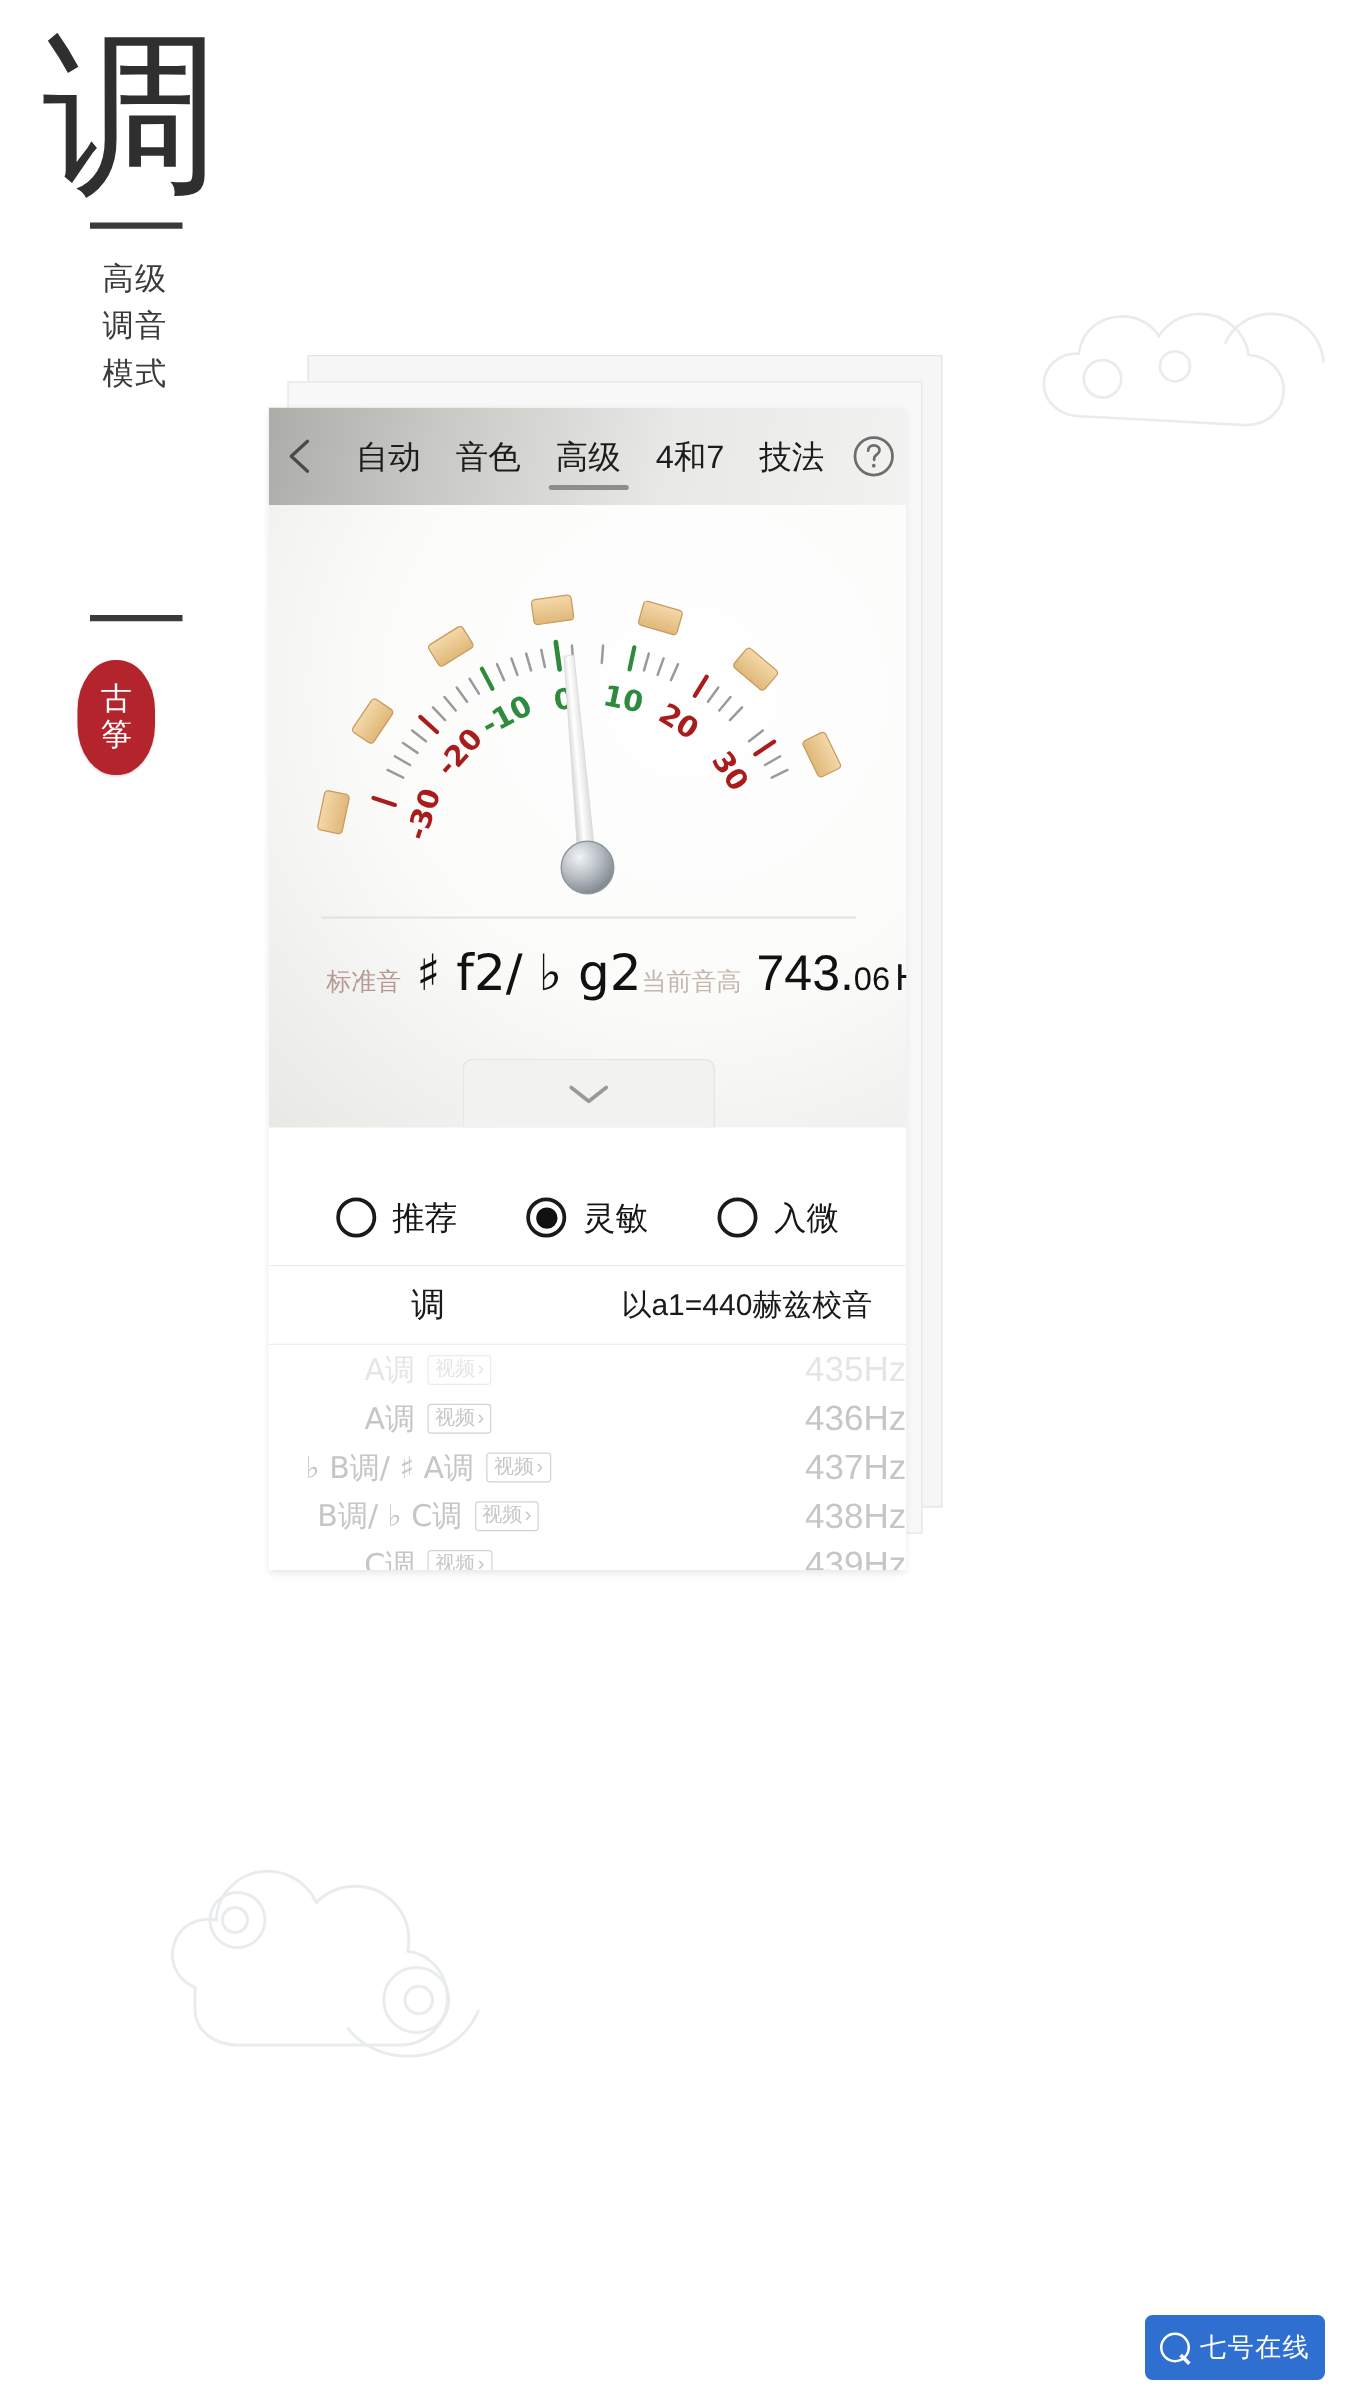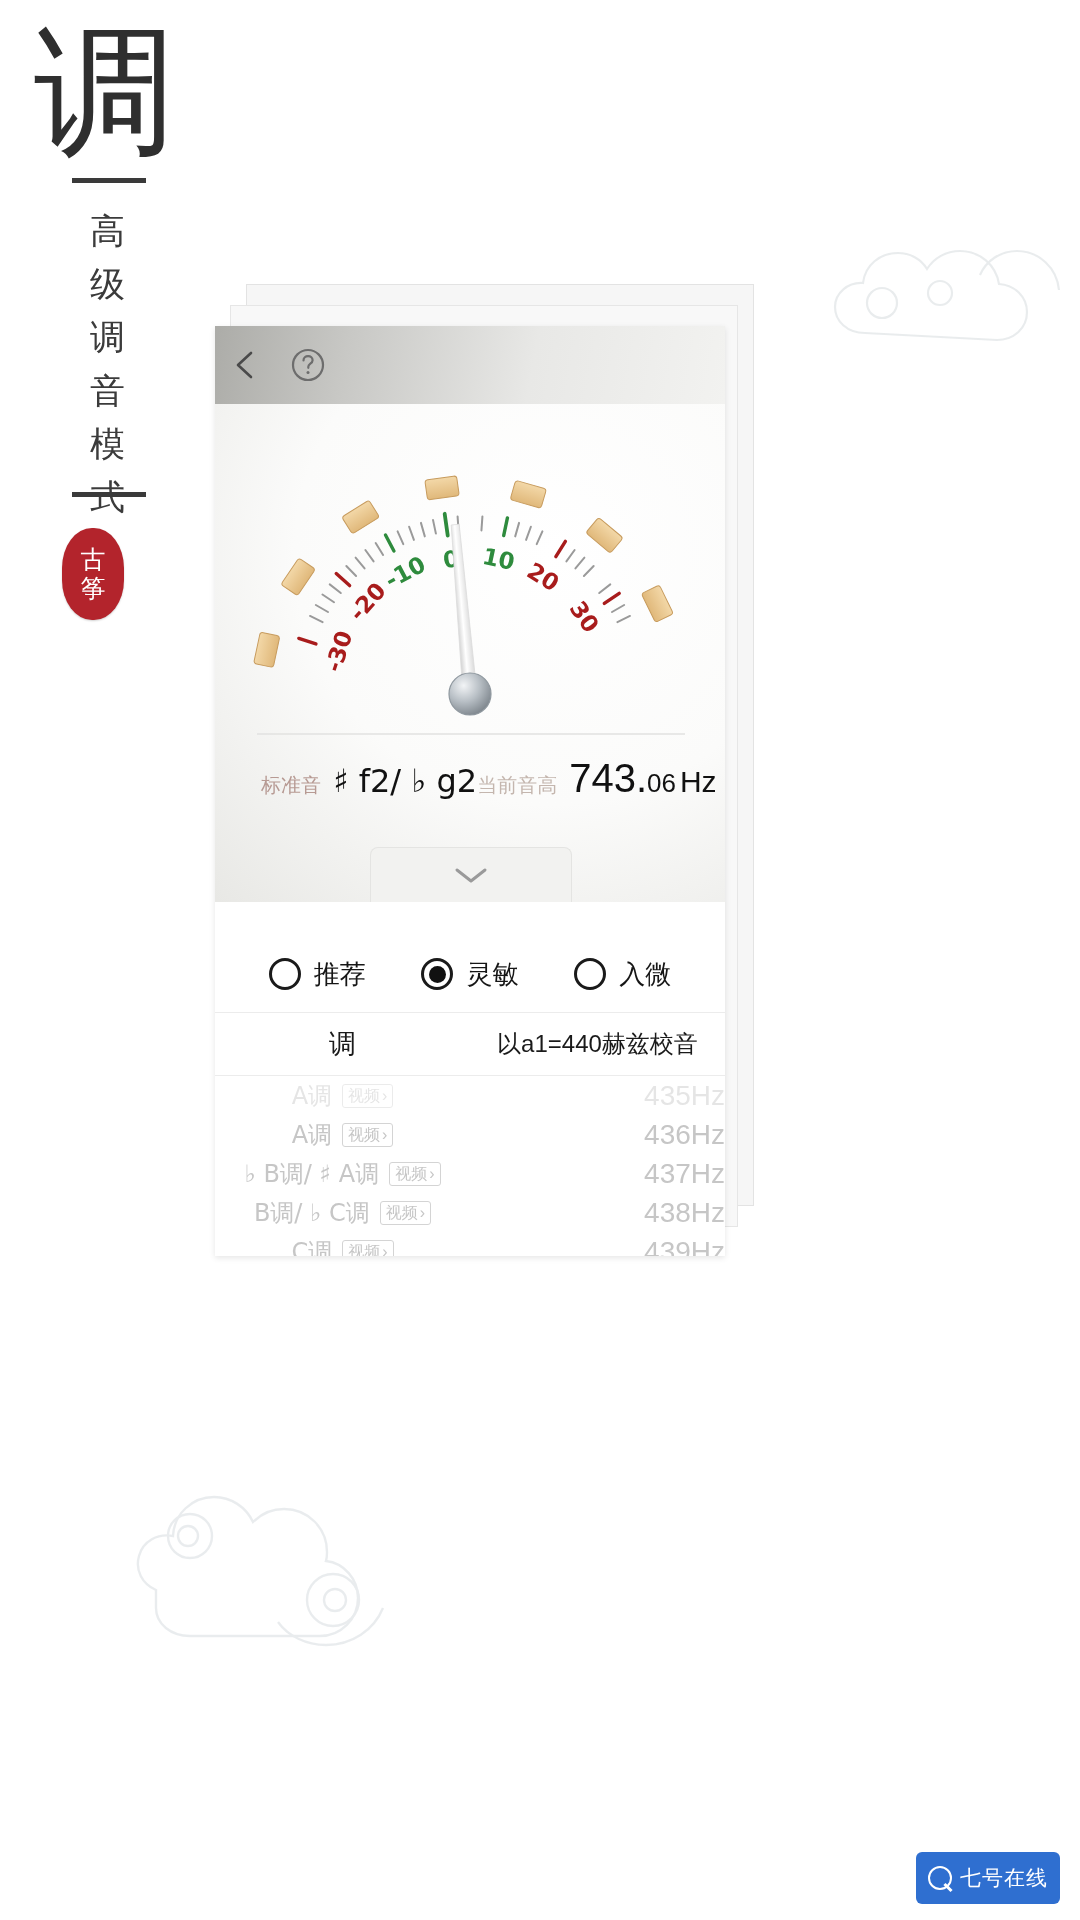--- a/index.html
+++ b/index.html
@@ -19,21 +19,21 @@
   .big-char{
     position:absolute;left:34px;top:22px;
     font-family:"Liberation Serif","DejaVu Serif",serif;
     font-size:142px;line-height:1;color:#2f2f2f;font-weight:400;
   }
   .rule-top{position:absolute;left:72px;top:178px;width:74px;height:5px;background:#3a3a3a;}
   .rule-bot{position:absolute;left:72px;top:492px;width:74px;height:5px;background:#3a3a3a;}
   .vert-text{
     position:absolute;left:74px;top:205px;width:68px;
     font-family:"Liberation Serif","DejaVu Serif",serif;
-    font-size:35px;line-height:1.52;color:#3b3b3b;text-align:center;
+    font-size:25px;line-height:1.52;color:#3b3b3b;text-align:center;
     letter-spacing:1px;
   }
   .seal{
     position:absolute;left:62px;top:528px;width:62px;height:92px;
     background:#b3242c;border-radius:30px/40px;
     color:#fff;font-family:"Liberation Serif","DejaVu Serif",serif;
     font-size:25px;line-height:1.18;text-align:center;
     display:flex;align-items:center;justify-content:center;
     box-shadow:0 1px 2px rgba(0,0,0,.18);
   }
@@ -88,21 +88,21 @@
   }
   .gauge-svg{position:absolute;left:0;top:0;width:510px;height:498px;}
 
   
   .readouts{position:absolute;left:46px;right:30px;top:336px;}
   .read-row{display:flex;align-items:baseline;}
   .read-row + .read-row{margin-top:30px;}
   .lbl{font-size:20px;color:#b79a93;white-space:nowrap;margin-top:32px;}
   .lbl.dim{color:#c4b6ae;}
   .note-val{
-    font-size:32px;color:#111;margin-left:12px;letter-spacing:0px;white-space:nowrap;
+    font-size:40px;color:#111;margin-left:12px;letter-spacing:0px;white-space:nowrap;
     font-family:"DejaVu Sans",sans-serif;
   }
   .string-val{font-size:40px;color:#111;margin-left:14px;}
   .spacer{flex:1;}
   .freq{
     font-size:40px;color:#111;margin-left:12px;white-space:nowrap;
     font-family:"Liberation Sans",sans-serif;
   }
   .freq .dec{font-size:26px;}
   .freq .unit{font-size:30px;margin-left:4px;}
@@ -214,20 +214,27 @@
 <div class="card-back2"></div>
 <div class="card-back1"></div>
 
 <div class="phone">
 
   <div class="tabbar">
     <div class="back-arrow">
       <svg viewBox="0 0 34 34" fill="none" stroke="currentColor" stroke-width="2.6" stroke-linecap="round" stroke-linejoin="round">
         <path d="M22 5 L9 17 L22 29"></path>
       </svg>
+    </div>
+    <div class="tabs">
+      <div class="tab">自动</div>
+      <div class="tab">音色</div>
+      <div class="tab active">高级</div>
+      <div class="tab">4和7</div>
+      <div class="tab">技法</div>
     </div>
     <div class="help-btn">
       <svg viewBox="0 0 38 38" fill="none" stroke="#6d6d6d" stroke-width="2.2">
         <circle cx="19" cy="19" r="15"></circle>
         <path d="M14.5 14.5c0-2.6 2-4.3 4.6-4.3 2.6 0 4.5 1.7 4.5 4 0 3.6-4.3 3.4-4.3 6.6v1" stroke-linecap="round"></path>
         <circle cx="19" cy="26.5" r="1.5" fill="#6d6d6d" stroke="none"></circle>
       </svg>
     </div>
   </div>
 

